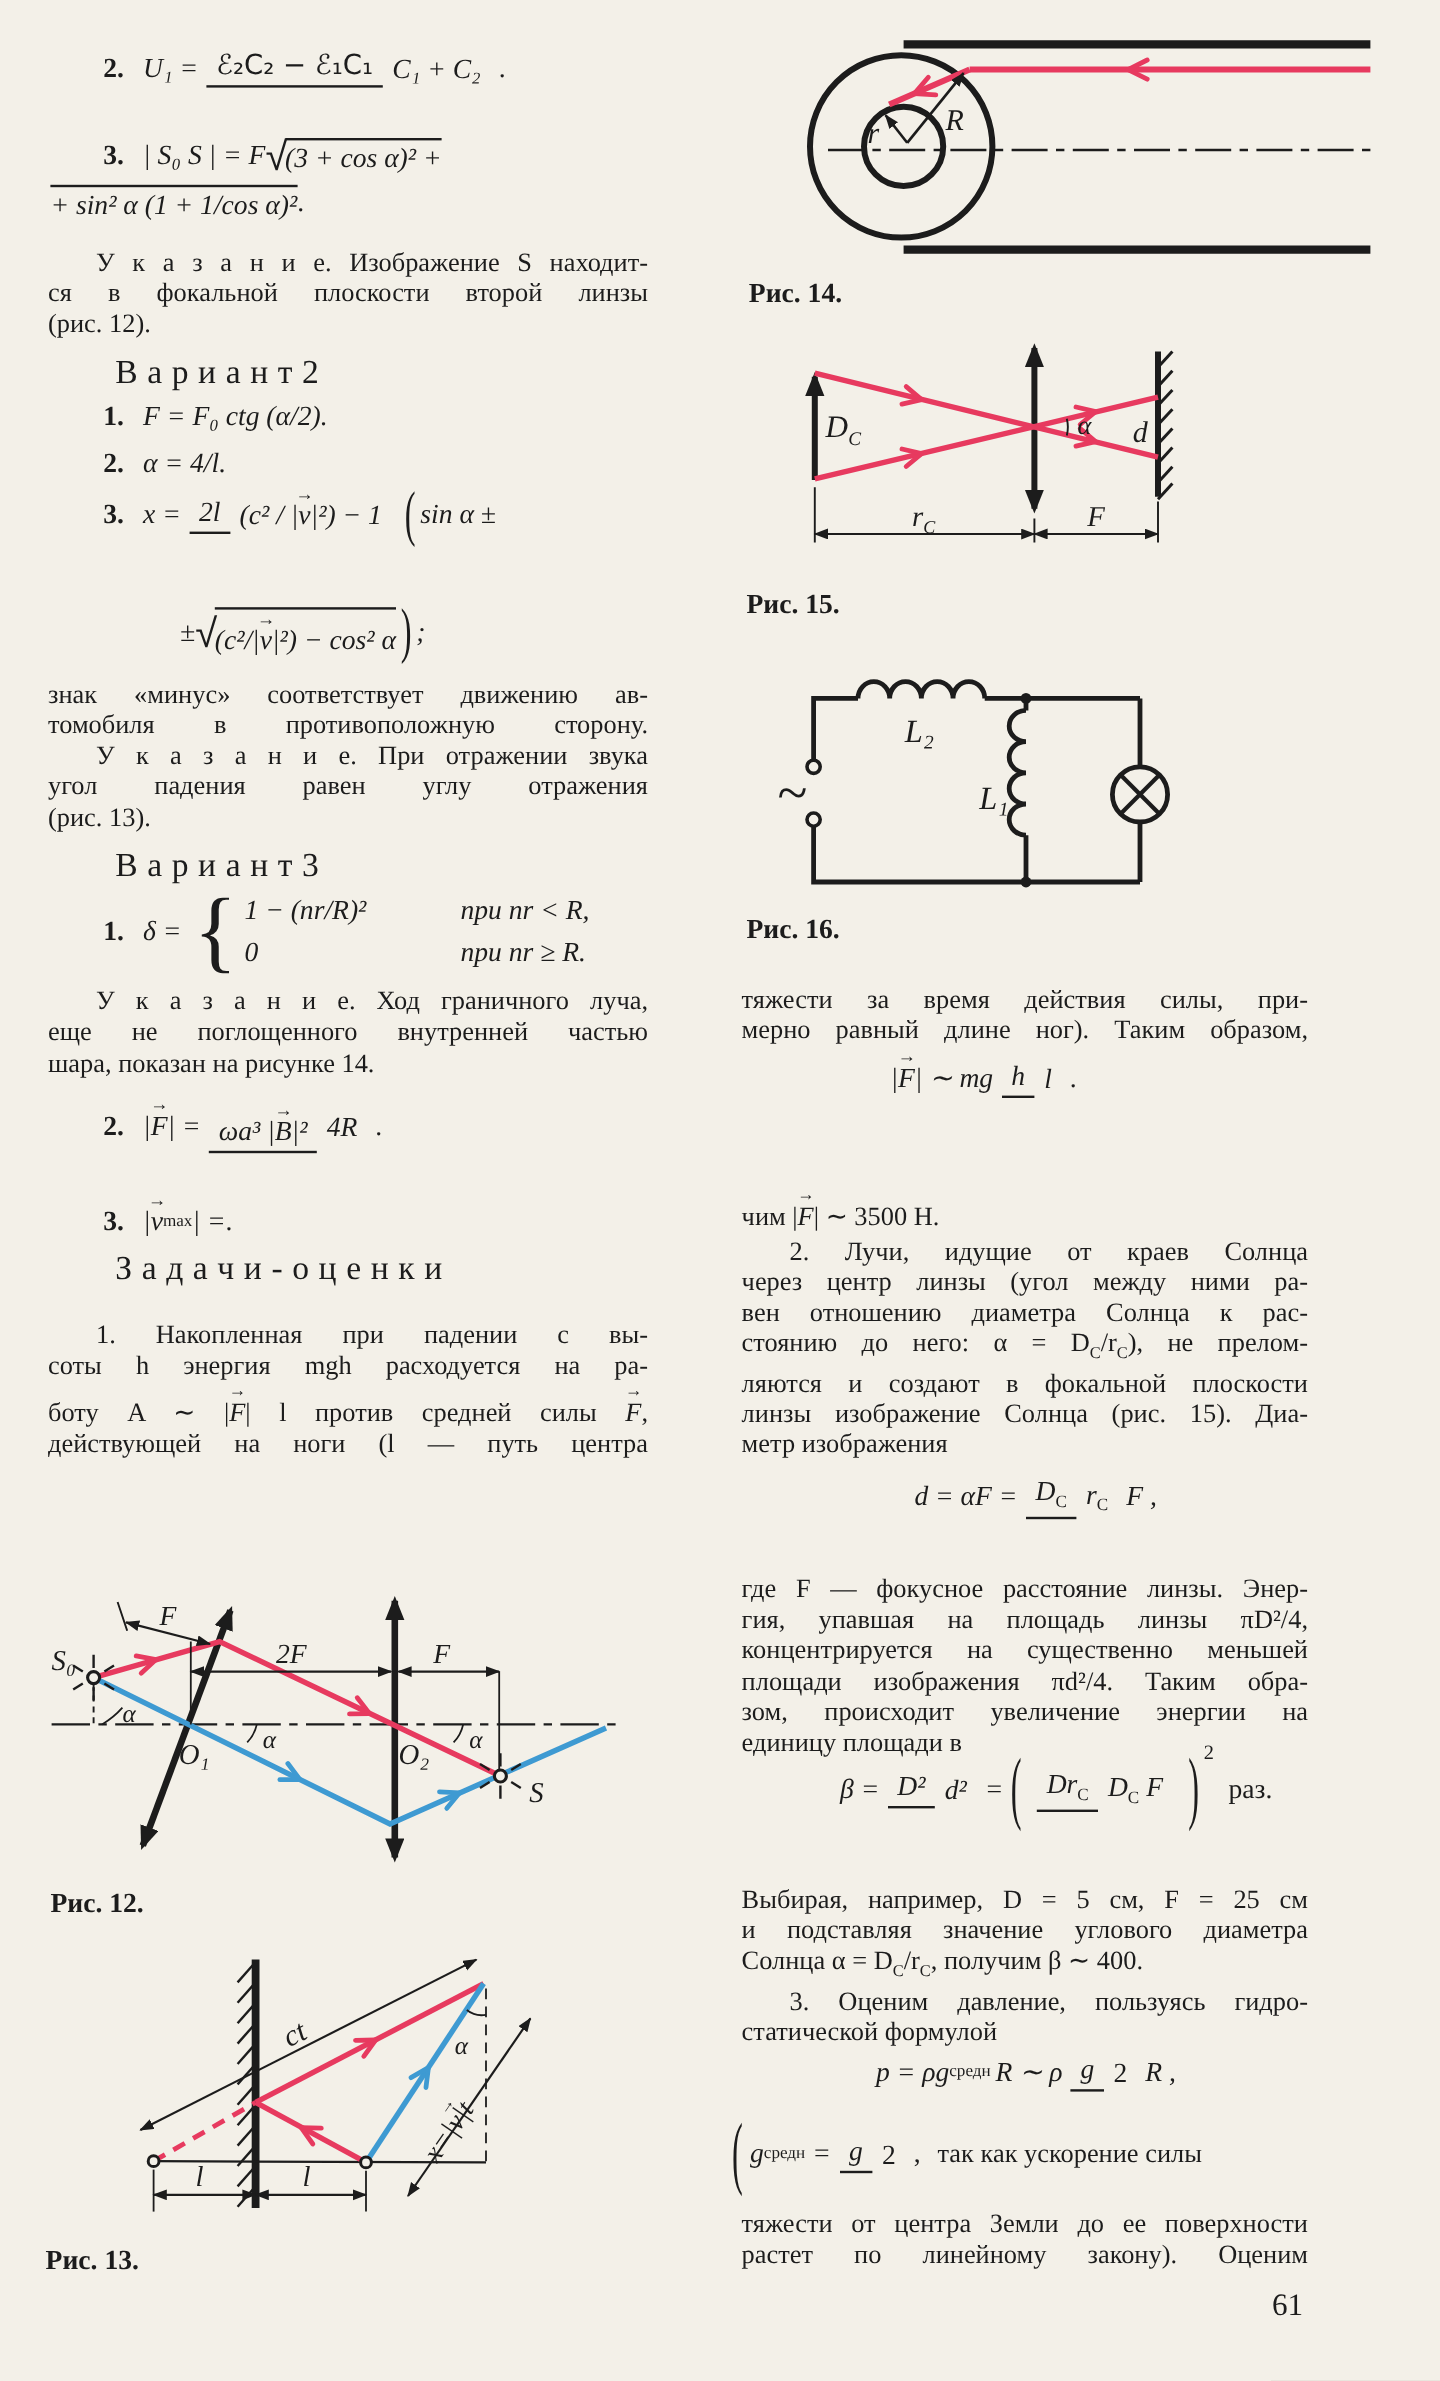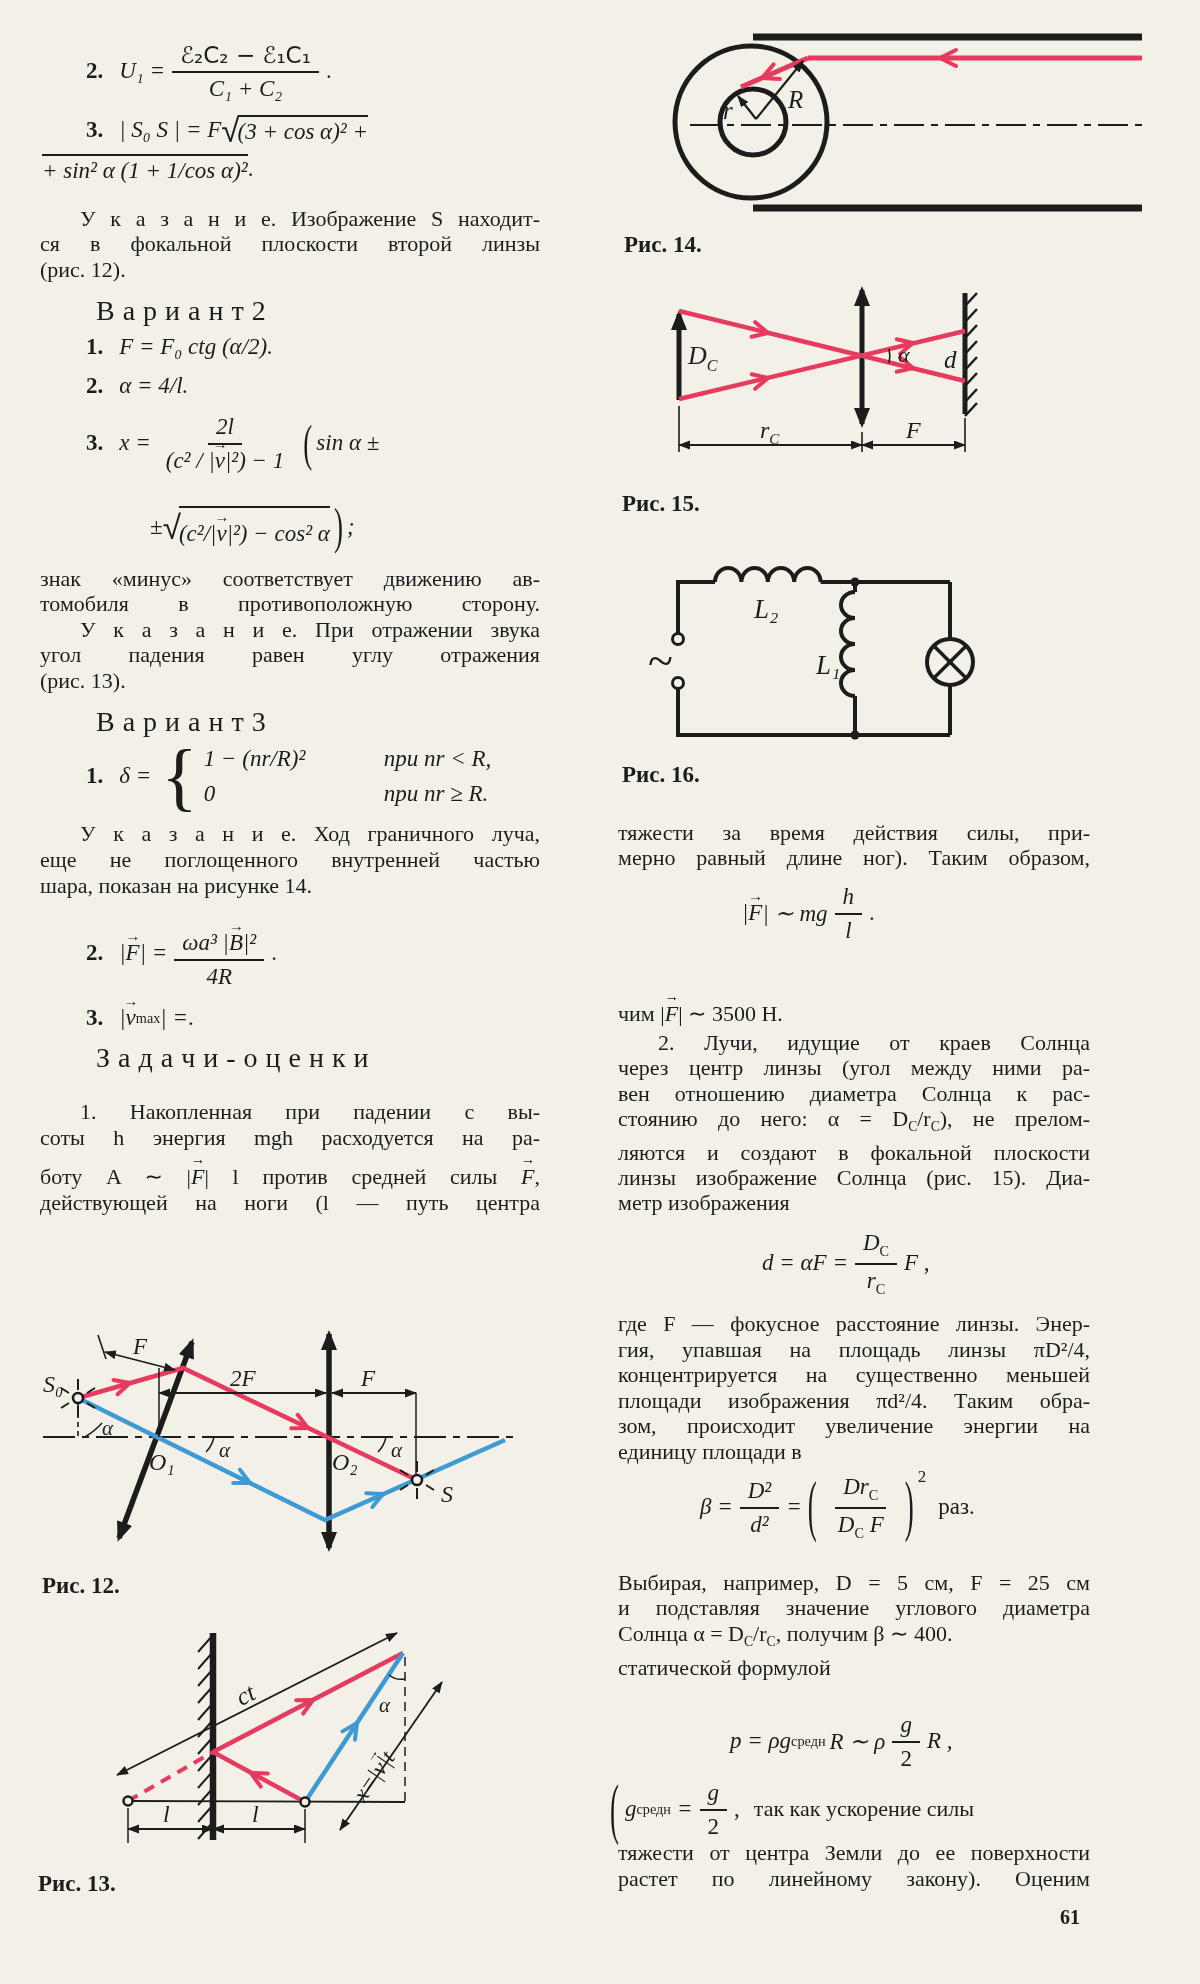--- a/index.html
+++ b/index.html
@@ -9,36 +9,36 @@
   .txt{font-size:22px;line-height:25.4px}
   .lw{width:500px}
   .rw{width:472px}
   .line{min-height:25px}
   .jl{text-align:justify;text-align-last:justify}
   .ind{padding-left:40px}
   .heading{font-size:28px;letter-spacing:.5px}
   .fm{font-size:23px;font-style:italic;display:flex;align-items:center;white-space:nowrap;padding-top:10px}
   .fm .lbl{font-style:normal;font-weight:bold;margin-right:16px}
   .fm .rm{font-style:normal}
-  .frac{display:inline-flex;flex-direction:column;align-items:center;text-align:center;margin:0 7px;vertical-align:middle}
+  .frac{display:inline-flex;flex-direction:row;align-items:center;text-align:center;margin:0 7px;vertical-align:middle}
   .frac .num{padding:2px 8px 3px;border-bottom:2.2px solid #1c1c1c}
   .frac .den{padding:3px 8px 0}
   .rt{font-style:normal;font-size:1.45em;margin-right:-2px;font-family:"DejaVu Sans",sans-serif;font-weight:200;transform:translateY(1px)}
   .ol{border-top:2.2px solid #1c1c1c;padding-top:2px}
   .olv{padding-top:13px}
   .vec{position:relative;display:inline-block}
   .vec .va{position:absolute;left:52%;top:-0.80em;transform:translateX(-50%);font-size:.66em;font-style:normal;line-height:1}
   .bp{display:inline-block;transform:scaleY(1.9);font-style:normal;margin:0 4px;font-size:27px;font-weight:300}
   .bp2{display:inline-block;transform:scaleY(2.5);font-style:normal;margin:0 6px;font-size:27px;font-weight:300}
   .brace{font-size:76px;font-style:normal;font-weight:300;line-height:.9;margin:0 6px 0 10px}
   .cases{display:inline-grid;grid-template-columns:170px auto;column-gap:10px;row-gap:9px;align-items:baseline}
   sub.s{font-size:.62em;font-style:normal}
   .exp{font-style:normal;font-size:17px;position:relative;top:-30px;left:-2px}
   .cap{font-weight:bold;font-size:23px}
-  .pagenum{font-weight:bold;font-size:20px}
+  .pagenum{font-weight:normal;font-size:26px}
   .fig line,.fig path,.fig circle{stroke:#1c1c1c;fill:none}
   .fig .red{stroke:#e73a5f}
   .fig .blue{stroke:#3e9ad2}
   .fig .fill{fill:#1c1c1c;stroke:none}
   .fig .paperfill{fill:#f3f0e8}
   .fig text{fill:#1c1c1c;stroke:none;font-family:"Liberation Serif",serif}
   .fig .it{font-style:italic}
   .fig marker path{fill:#1c1c1c;stroke:none}
   .ch{fill:none;stroke-width:4;stroke-linecap:round;stroke-linejoin:round}
   .scE{font-family:"DejaVu Sans","DejaVu Serif",serif;font-style:normal}
@@ -444,20 +444,21 @@
     </span>
     <span class="bp2">)</span>
     <span class="exp">2</span>
     <span class="rm" style="margin-left:10px">раз.</span>
   </div>
 
   <div class="abs txt rw" style="left:618px;top:1570px;line-height:25.4px">
     <div class="line jl">Выбирая, например, D = 5 см, F = 25 см</div>
     <div class="line jl">и подставляя значение углового диаметра</div>
     <div class="line"><span>Солнца  α = D</span><sub class="s">C</sub><span>/r</span><sub class="s">C</sub><span>,  получим  β ∼ 400.</span></div>
+    <div class="line jl ind">3. Оценим давление, пользуясь гидро-</div>
     <div class="line">статической формулой</div>
   </div>
 
   <div class="abs fm" style="left:730px;top:1700px">
     <span>p = ρg</span>
       <sub class="s">средн</sub>
     <span style="margin-left:4px">R ∼ ρ</span>
     <span class="frac">
       <span class="num">g</span>
       <span class="den rm">2</span>

